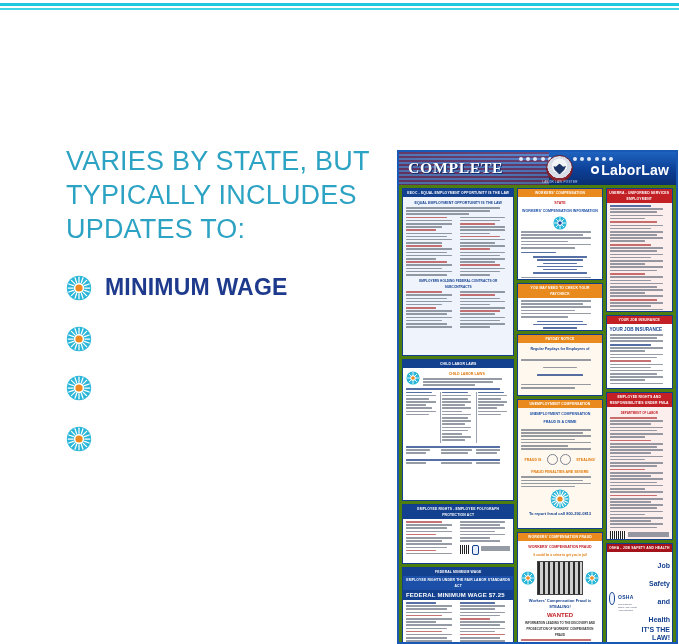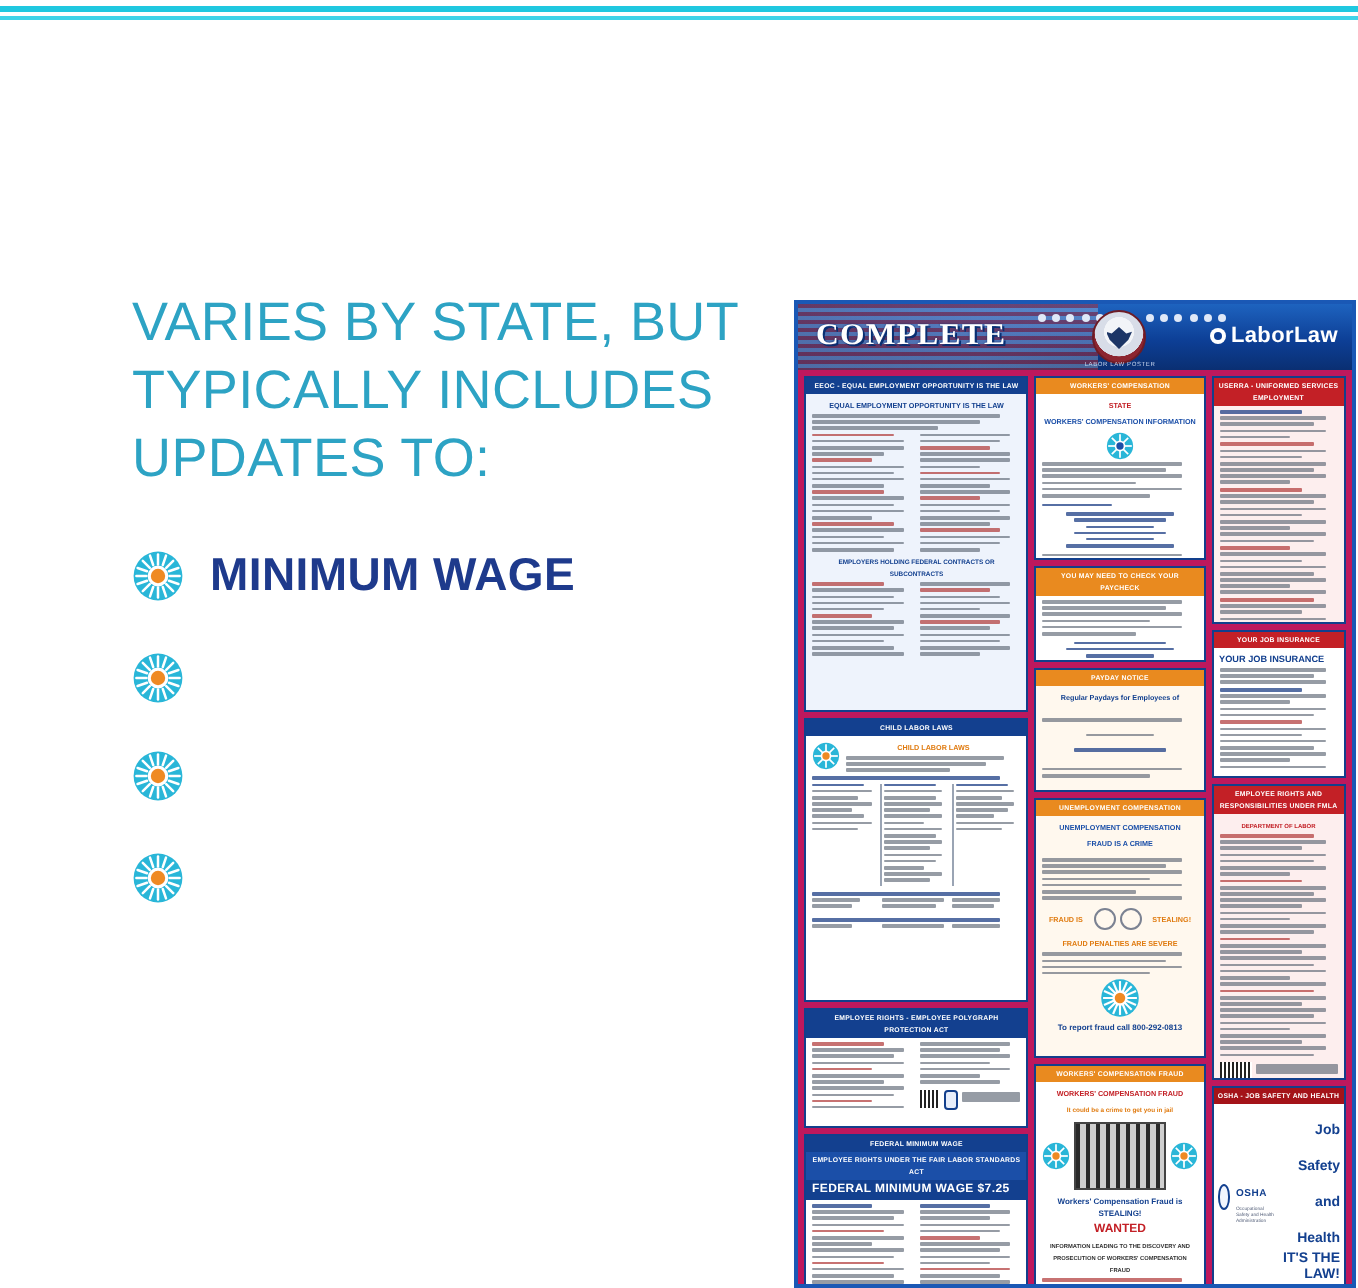--- a/index.html
+++ b/index.html
@@ -74,21 +74,21 @@
   .footnote {
     position:absolute; left:60px; top:440px; width:300px;
     color:#e9a05c;
     font-size:17px;
     line-height:23px;
   }
 
   
   .poster {
     position:absolute; left:397px; top:150px; width:281px; height:494px;
-    background:#be185d;
+    background:#4d7c0f;
     border:2px solid #1a58b5;
     overflow:hidden;
   }
   .poster-head {
     position:relative; height:33px; width:100%;
     background:linear-gradient(180deg,#1e63bf 0%, #0d3f96 55%, #0a2f72 100%);
     overflow:hidden;
   }
   .flagwash {
     position:absolute; left:0; top:0; width:150px; height:33px;
@@ -126,21 +126,21 @@
     font-size:3px; color:#c8d6ef; text-align:center; line-height:5px; letter-spacing:.3px;
   }
   .poster-logo { position:absolute; right:7px; top:10px; display:flex; align-items:center; gap:2px; }
   .poster-logo .lmark {
     width:8px; height:8px; border-radius:50%; background:#ffffff; position:relative;
   }
   .poster-logo .lmark::after{
     content:""; position:absolute; left:2px; top:2px; width:4px; height:4px;
     border-radius:50%; background:#0d3f96;
   }
-  .poster-logo .ltext { color:#fff; font-size:11px; font-weight:bold; letter-spacing:.2px; }
+  .poster-logo .ltext { color:#fff; font-size:14px; font-weight:bold; letter-spacing:.2px; }
 
   .poster-body { position:relative; width:100%; height:461px; padding:3px; display:flex; gap:3px; }
   .pcol { height:100%; display:flex; flex-direction:column; gap:3px; }
   .pcol.c1 { width:115px; }
   .pcol.c2 { width:87px; }
   .pcol.c3 { width:69px; }
 
   .panel {
     background:#ffffff; border:1px solid #123f8c; overflow:hidden;
     display:flex; flex-direction:column; flex:0 0 auto;

